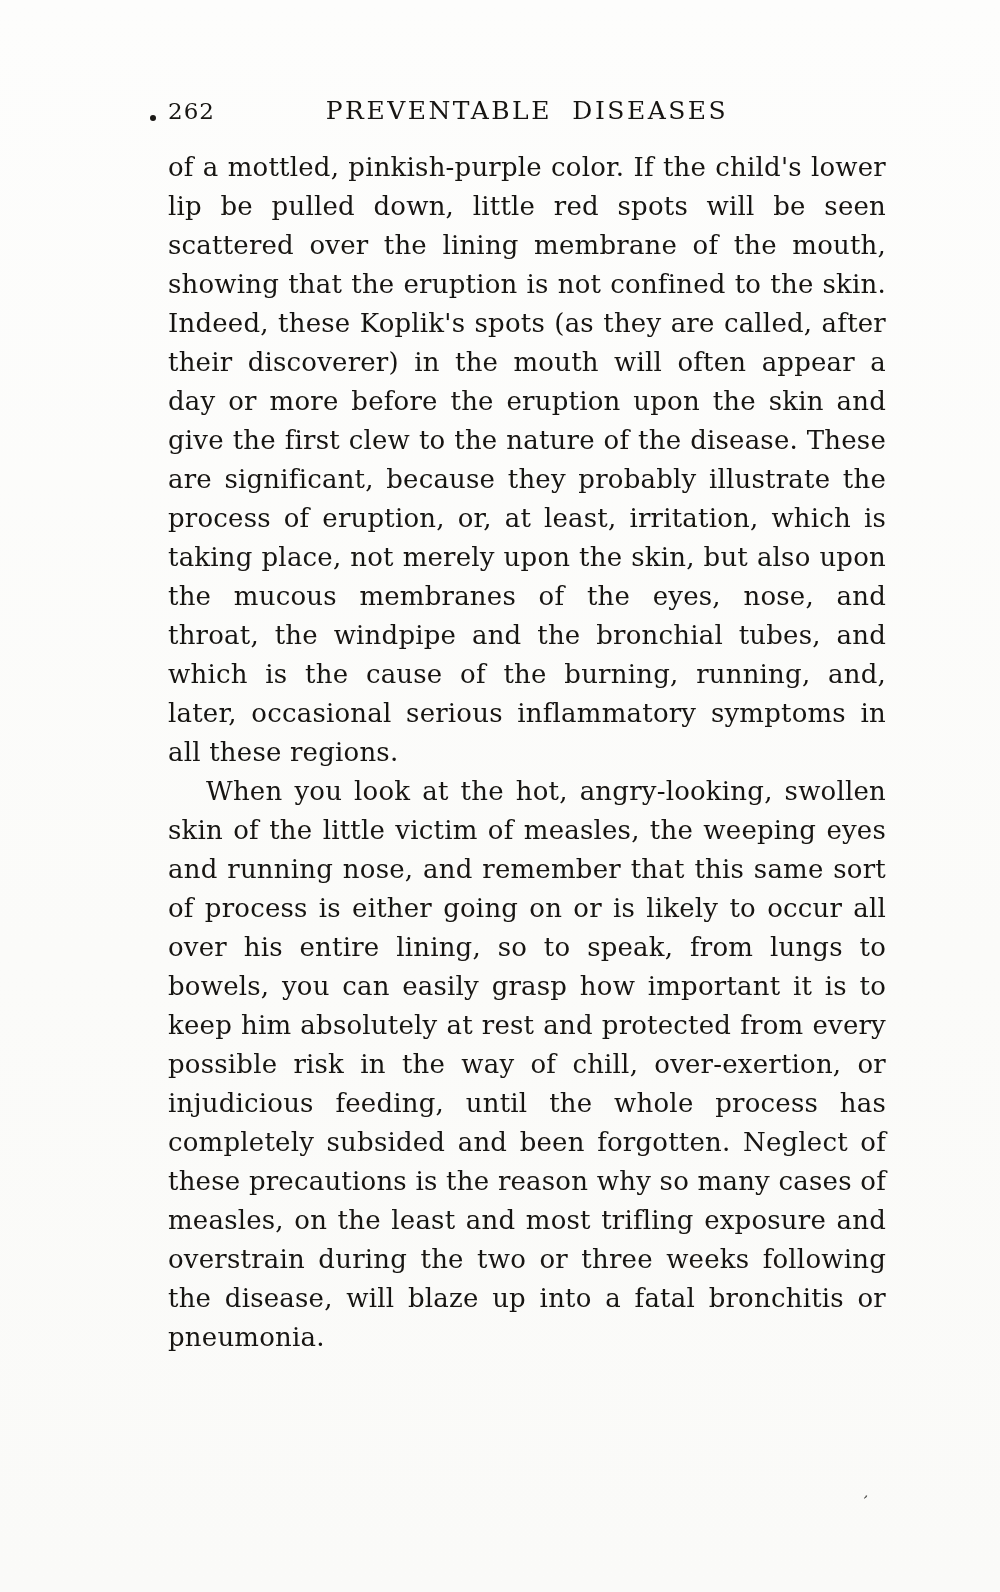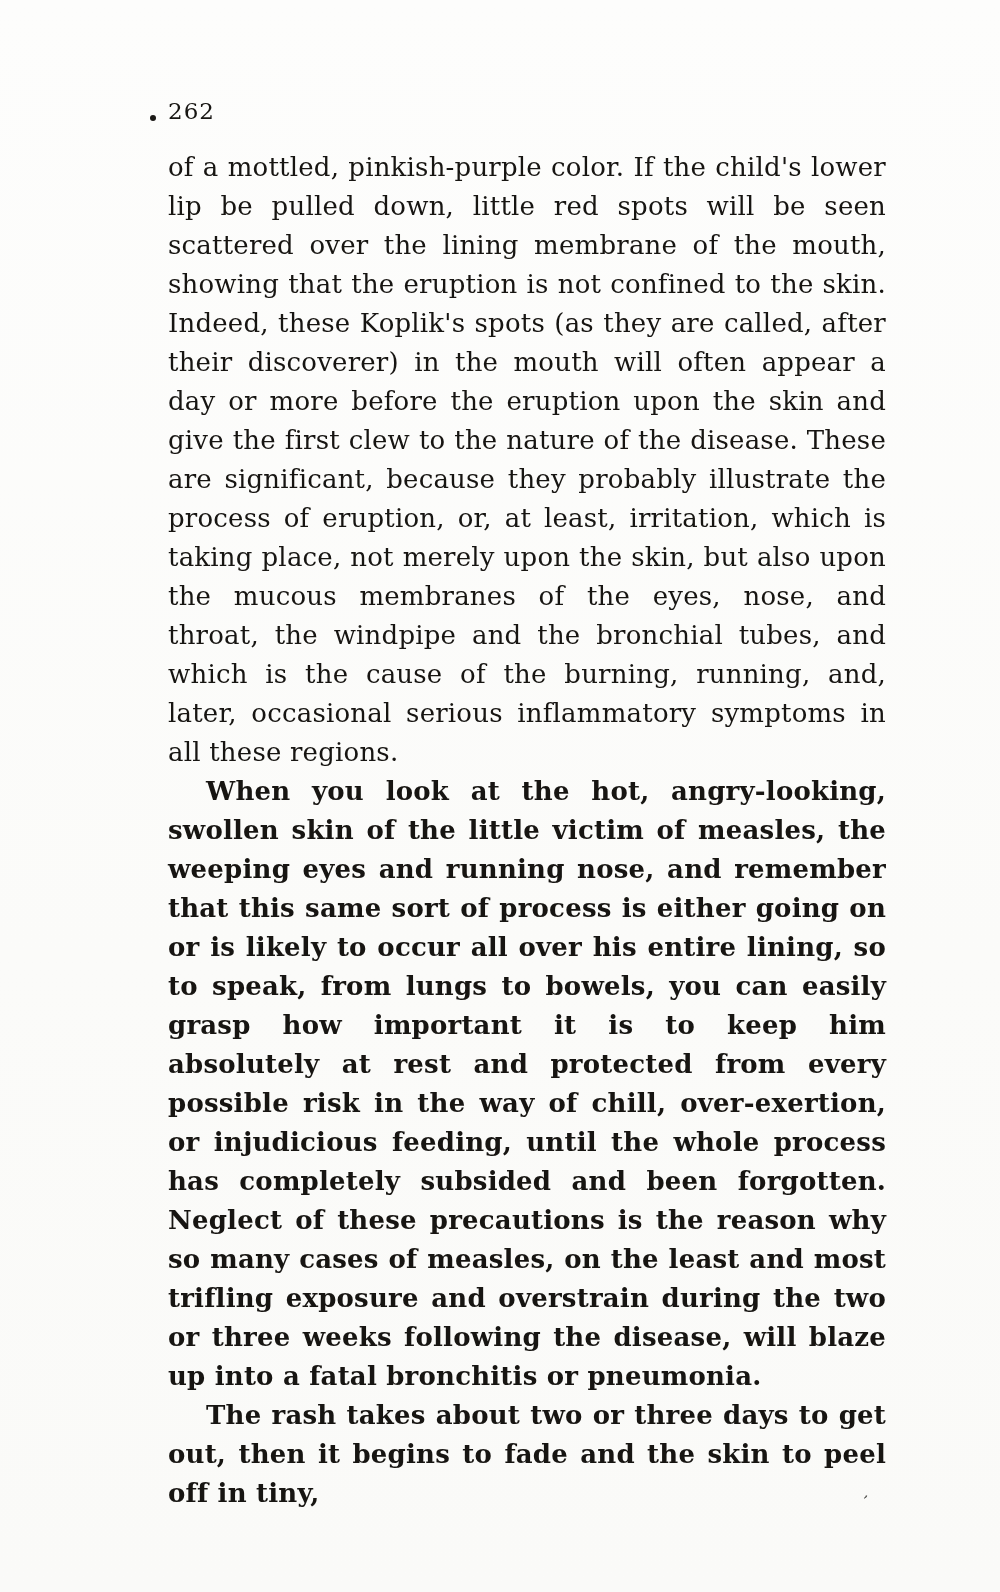--- a/index.html
+++ b/index.html
@@ -58,44 +58,43 @@
   .body-text p {
     margin: 0;
     font-size: 26px;
     line-height: 39px;
     text-align: justify;
     text-justify: inter-word;
     letter-spacing: 0.2px;
   }
   .body-text p.indent {
     text-indent: 38px;
-    font-weight: bold;
   }
   .artifact {
     position: absolute;
     left: 862px;
     top: 1492px;
     font-size: 15px;
     color: #4a4a47;
     transform: rotate(18deg);
   }
 </style>
 </head>
 <body>
 
 <div class="page">
   <div class="content">
 
     <div class="header">
       <span class="ink-dot"></span>
       <span class="page-number">262</span>
+      <span class="header-title">PREVENTABLE DISEASES</span>
     </div>
 
     <div class="body-text">
       <p>of a mottled, pinkish-purple color. If the child's lower lip be pulled down, little red spots will be seen scattered over the lining membrane of the mouth, showing that the eruption is not confined to the skin. Indeed, these Koplik's spots (as they are called, after their discoverer) in the mouth will often appear a day or more before the eruption upon the skin and give the first clew to the nature of the disease. These are significant, because they probably illustrate the process of eruption, or, at least, irritation, which is taking place, not merely upon the skin, but also upon the mucous membranes of the eyes, nose, and throat, the windpipe and the bronchial tubes, and which is the cause of the burning, running, and, later, occasional serious inflammatory symptoms in all these regions.</p>
       <p class="indent">When you look at the hot, angry-looking, swollen skin of the little victim of measles, the weeping eyes and running nose, and remember that this same sort of process is either going on or is likely to occur all over his entire lining, so to speak, from lungs to bowels, you can easily grasp how important it is to keep him absolutely at rest and protected from every possible risk in the way of chill, over-exertion, or injudicious feeding, until the whole process has completely subsided and been forgotten. Neglect of these precautions is the reason why so many cases of measles, on the least and most trifling exposure and overstrain during the two or three weeks following the disease, will blaze up into a fatal bronchitis or pneumonia.</p>
-      <p class="indent">The rash takes about two or three days to get out, then it begins to fade and the skin to peel off in tiny,</p>
     </div>
 
   </div>
 
   <span class="artifact">’</span>
 </div>
 
 </body></html>

